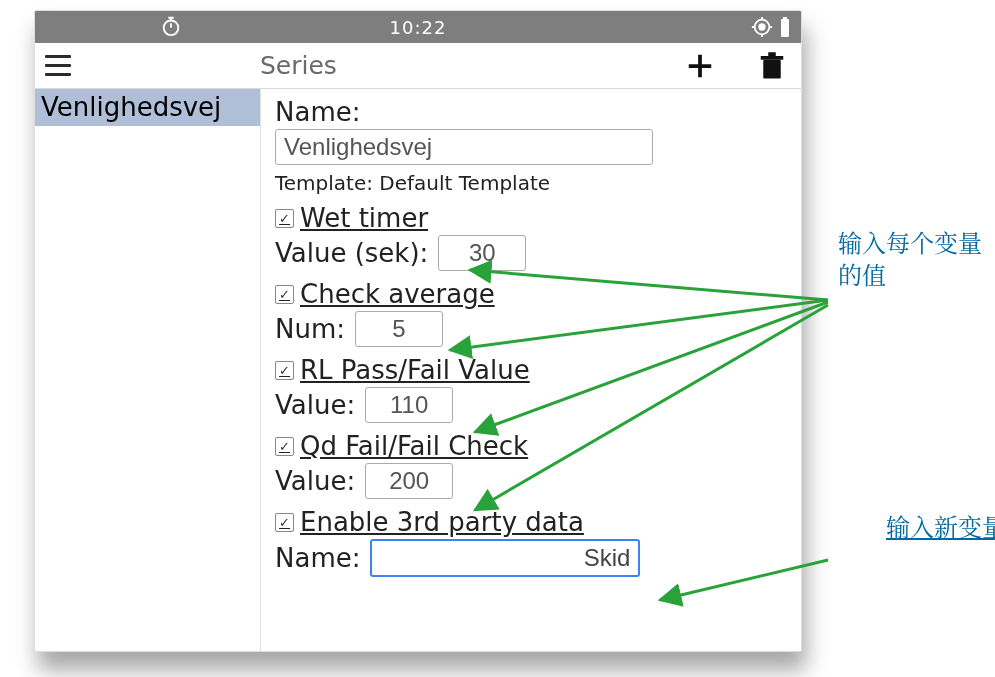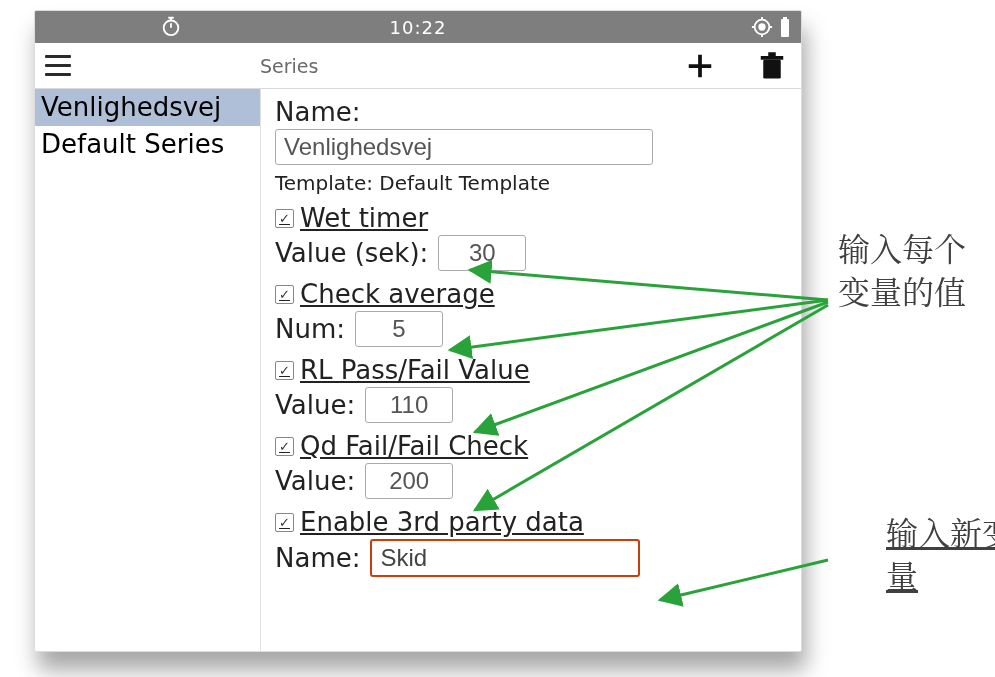--- a/index.html
+++ b/index.html
@@ -16,46 +16,46 @@
   #statusbar .center{position:absolute;left:0;right:0;text-align:center;font-size:18px;letter-spacing:1px;}
   #statusbar .left{position:absolute;left:125px;top:4px;}
   #statusbar .right{position:absolute;right:10px;top:5px;display:flex;align-items:center;gap:6px;}
   .icon-stopwatch svg{width:22px;height:22px;display:block;}
   .icon-gps svg{width:22px;height:22px;display:block;}
   .icon-battery svg{width:12px;height:22px;display:block;}
   
   #toolbar{height:45px;display:flex;align-items:center;position:relative;border-bottom:1px solid #d9d9d9;}
   #menu-btn{width:45px;height:45px;display:flex;flex-direction:column;justify-content:center;align-items:center;gap:6px;cursor:pointer;}
   #menu-btn span{display:block;width:26px;height:3px;background:#2b2b2b;border-radius:1px;}
-  #toolbar .title{position:absolute;left:225px;color:#6a6a6a;font-size:19px;}
+  #toolbar .title{position:absolute;left:225px;color:#6a6a6a;font-size:25px;}
   #toolbar .actions{position:absolute;right:14px;top:0;height:100%;display:flex;align-items:center;gap:42px;}
   .icon-btn{cursor:pointer;}
   .icon-btn svg{width:30px;height:30px;display:block;}
   
   #body{display:flex;height:calc(100% - 77px);}
   #sidebar{width:225px;border-right:1px solid #e2e2e2;}
   #sidebar .item{font-size:26px;padding:2px 6px;line-height:1.25;}
   #sidebar .item.selected{background:#b0bfd8;}
   #main{flex:1;padding:6px 14px 10px 14px;overflow:auto;color:#222;}
   .lbl{font-size:26px;margin-top:2px;}
   .field-row{display:flex;align-items:center;gap:10px;margin-top:2px;font-size:26px;flex-wrap:wrap;}
   .text-input{
     border:1px solid #aaa;border-radius:3px;height:34px;font-size:24px;
     padding:0 8px;color:#555;background:#fff;
   }
   .text-input.wide{width:360px;}
   .text-input.small{width:70px;text-align:center;}
   .text-input.med{width:250px;}
-  .text-input.focus{border:2px solid #c2410c;color:#444;}
+  .text-input.focus{border:2px solid #3b82f6;color:#444;text-align:right;}
   .chk-row{display:flex;align-items:center;gap:6px;margin-top:8px;font-size:26px;text-decoration:underline;}
   .chk{width:17px;height:17px;border:1px solid #888;border-radius:2px;display:inline-flex;align-items:center;justify-content:center;font-size:13px;color:#333;line-height:1;background:#fff;}
   .chk::after{content:"✓";}
   .tmpl-row{font-size:20px;margin-top:6px;}
   
-  .annot{position:absolute;font-family:"SimSun","Songti SC","Noto Serif CJK SC",serif;font-size:32px;line-height:1.35;color:#404040;}
+  .annot{position:absolute;font-family:"SimSun","Songti SC","Noto Serif CJK SC",serif;font-size:24px;line-height:1.35;color:#0369a1;}
   #annot1{left:838px;top:226px;width:150px;}
   #annot2{left:886px;top:510px;width:150px;text-decoration:underline;}
   
   #arrows{position:absolute;left:0;top:0;width:995px;height:677px;pointer-events:none;}
 </style>
 </head>
 <body>
 
 <div id="stage">
 
@@ -111,21 +111,20 @@
             <rect x="3" y="4" width="18" height="3"></rect>
             <rect x="9" y="1" width="6" height="3"></rect>
           </svg>
         </div>
       </div>
     </div>
 
     <div id="body">
       <div id="sidebar">
         <div class="item selected">Venlighedsvej</div>
-        <div class="item">Default Series</div>
       </div>
 
       <div id="main">
 
         <div class="lbl">Name:</div>
         <div class="field-row">
           <input class="text-input wide" value="Venlighedsvej" style="">
         </div>
 
         <div class="tmpl-row">

